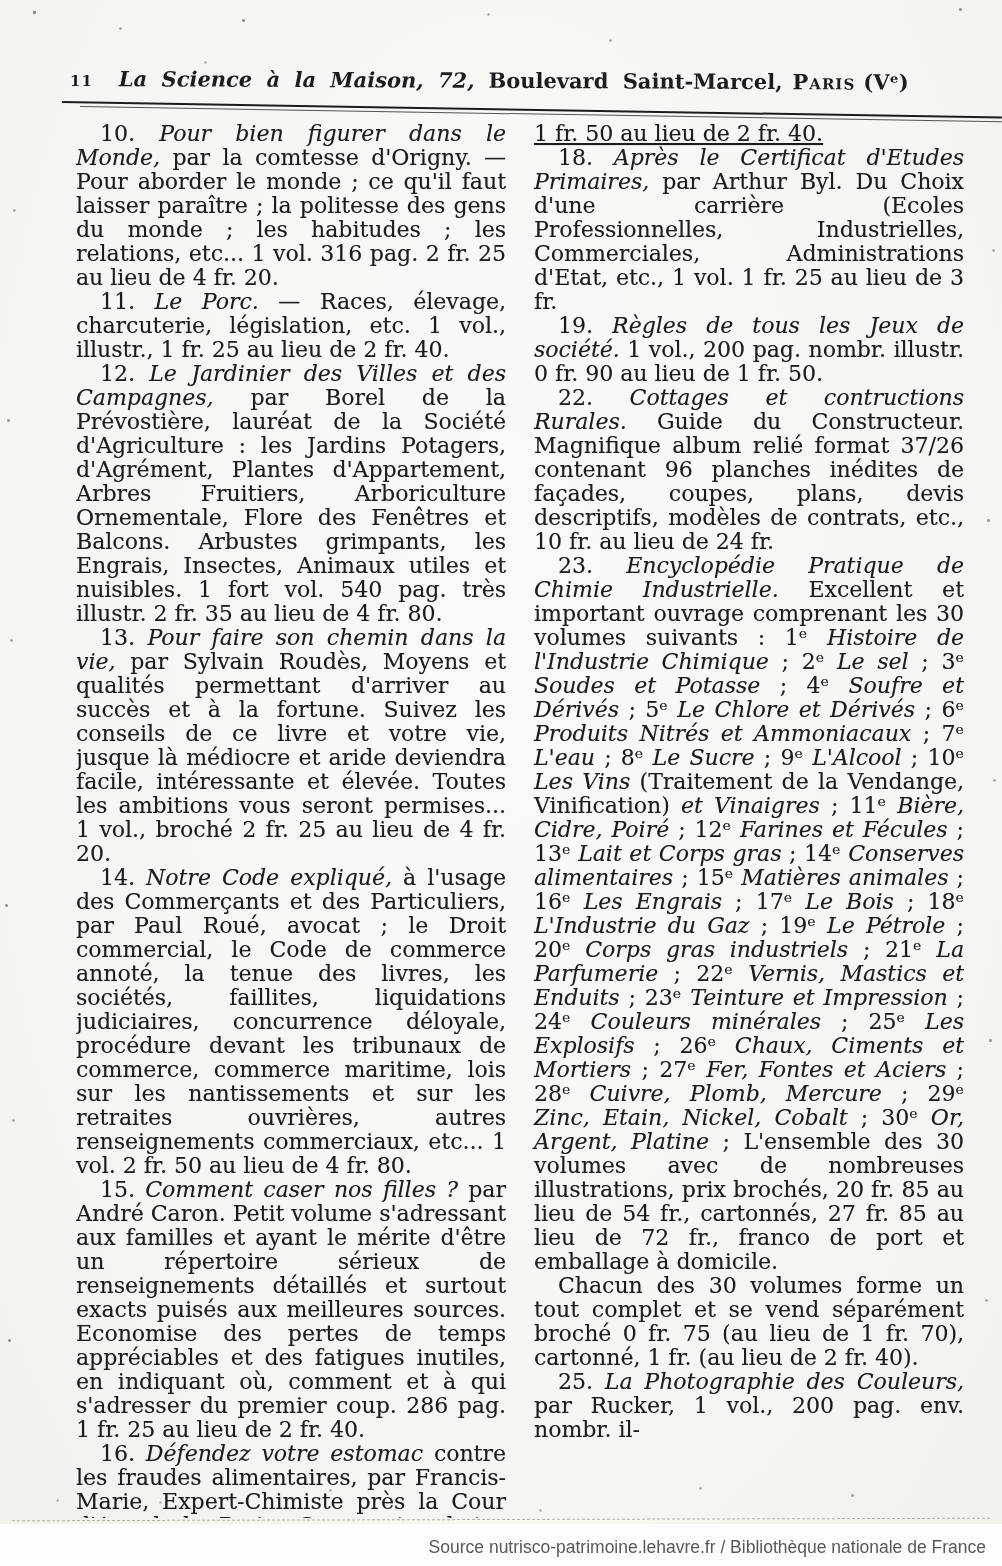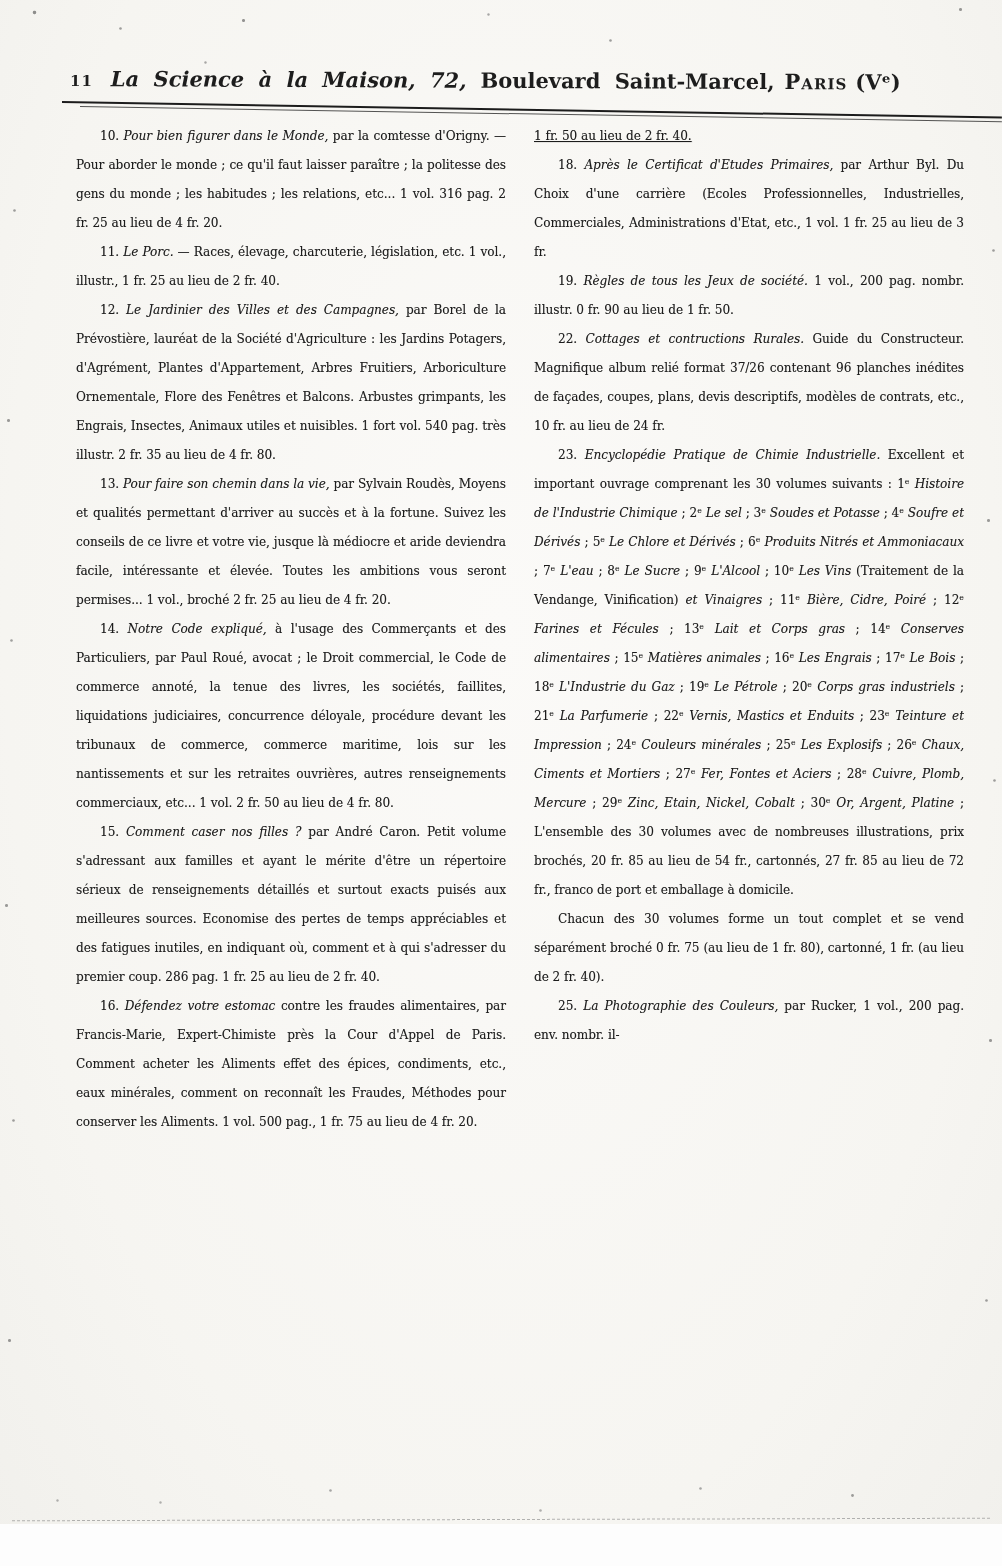--- a/index.html
+++ b/index.html
@@ -13,35 +13,35 @@
     background:#f8f7f4;
     background-image:radial-gradient(ellipse at 50% 40%, #fbfaf8 0%, #f6f5f1 70%, #f1f0ec 100%);
   }
   
   .header{
     position:absolute;top:68px;left:70px;width:915px;
     font-size:21px;font-weight:bold;color:#1d1d1d;
     white-space:nowrap;word-spacing:7px;
     transform:rotate(0.25deg);
   }
-  .pagenum{font-size:15px;font-weight:bold;margin-right:18px;letter-spacing:1px;}
+  .pagenum{font-size:15px;font-weight:bold;margin-right:26px;letter-spacing:1px;}
   .journal{font-style:italic;margin-right:14px;}
   .address{margin-right:10px;}
   .city{font-variant:small-caps;margin-right:8px;letter-spacing:1px;}
   .arr{}
   .rule{position:absolute;background:#1c1c1c;transform-origin:left center;}
   .rule1{top:101px;left:62px;width:940px;height:2px;transform:rotate(0.95deg);}
   .rule2{top:106px;left:80px;width:922px;height:1px;transform:rotate(0.95deg);opacity:.75;}
   
   .columns{
     position:absolute;top:122px;left:76px;width:888px;height:1396px;
     display:flex;gap:28px;overflow:hidden;
     color:#1c1c1c;
   }
-  .col{width:430px;font-size:12px;line-height:29px;text-align:justify;
+  .col{width:430px;font-size:22px;line-height:24px;text-align:justify;
     text-shadow:0.25px 0.25px 0 rgba(25,25,25,.38);}
   .par{margin:0;text-indent:24px;}
   .par.noindent{text-indent:0;text-decoration:underline;}
   .it{font-style:italic;}
   .rn{}
   
   .specks{position:absolute;top:0;left:0;width:1px;height:1px;border-radius:50%;opacity:.55;
     box-shadow:
       34px 12px 0 1.2px #3a3a3a, 120px 28px 0 .8px #555, 243px 20px 0 1px #444,
       488px 14px 0 .7px #666, 610px 40px 0 .8px #555, 960px 9px 0 1px #4a4a4a,
@@ -83,22 +83,23 @@
         <p class="par"><span class="rn">14. </span><span class="it">Notre Code expliqué,</span><span class="rn"> à l'usage des Commerçants et des Particuliers, par Paul Roué, avocat ; le Droit commercial, le Code de commerce annoté, la tenue des livres, les sociétés, faillites, liquidations judiciaires, concurrence déloyale, procédure devant les tribunaux de commerce, commerce maritime, lois sur les nantissements et sur les retraites ouvrières, autres renseignements commerciaux, etc... 1 vol. 2 fr. 50 au lieu de 4 fr. 80.</span></p>
         <p class="par"><span class="rn">15. </span><span class="it">Comment caser nos filles ?</span><span class="rn"> par André Caron. Petit volume s'adressant aux familles et ayant le mérite d'être un répertoire sérieux de renseignements détaillés et surtout exacts puisés aux meilleures sources. Economise des pertes de temps appréciables et des fatigues inutiles, en indiquant où, comment et à qui s'adresser du premier coup. 286 pag. 1 fr. 25 au lieu de 2 fr. 40.</span></p>
         <p class="par"><span class="rn">16. </span><span class="it">Défendez votre estomac</span><span class="rn"> contre les fraudes alimentaires, par Francis-Marie, Expert-Chimiste près la Cour d'Appel de Paris. Comment acheter les Aliments effet des épices, condiments, etc., eaux minérales, comment on reconnaît les Fraudes, Méthodes pour conserver les Aliments. 1 vol. 500 pag., 1 fr. 75 au lieu de 4 fr. 20.</span></p>
       </div>
     <div class="col">
         <p class="par noindent"><span class="rn">1 fr. 50 au lieu de 2 fr. 40.</span></p>
         <p class="par"><span class="rn">18. </span><span class="it">Après le Certificat d'Etudes Primaires,</span><span class="rn"> par Arthur Byl. Du Choix d'une carrière (Ecoles Professionnelles, Industrielles, Commerciales, Administrations d'Etat, etc., 1 vol. 1 fr. 25 au lieu de 3 fr.</span></p>
         <p class="par"><span class="rn">19. </span><span class="it">Règles de tous les Jeux de société.</span><span class="rn"> 1 vol., 200 pag. nombr. illustr. 0 fr. 90 au lieu de 1 fr. 50.</span></p>
         <p class="par"><span class="rn">22. </span><span class="it">Cottages et contructions Rurales.</span><span class="rn"> Guide du Constructeur. Magnifique album relié format 37/26 contenant 96 planches inédites de façades, coupes, plans, devis descriptifs, modèles de contrats, etc., 10 fr. au lieu de 24 fr.</span></p>
         <p class="par"><span class="rn">23. </span><span class="it">Encyclopédie Pratique de Chimie Industrielle.</span><span class="rn"> Excellent et important ouvrage comprenant les 30 volumes suivants : 1ᵉ </span><span class="it">Histoire de l'Industrie Chimique</span><span class="rn"> ; 2ᵉ </span><span class="it">Le sel</span><span class="rn"> ; 3ᵉ </span><span class="it">Soudes et Potasse</span><span class="rn"> ; 4ᵉ </span><span class="it">Soufre et Dérivés</span><span class="rn"> ; 5ᵉ </span><span class="it">Le Chlore et Dérivés</span><span class="rn"> ; 6ᵉ </span><span class="it">Produits Nitrés et Ammoniacaux</span><span class="rn"> ; 7ᵉ </span><span class="it">L'eau</span><span class="rn"> ; 8ᵉ </span><span class="it">Le Sucre</span><span class="rn"> ; 9ᵉ </span><span class="it">L'Alcool</span><span class="rn"> ; 10ᵉ </span><span class="it">Les Vins</span><span class="rn"> (Traitement de la Vendange, Vinification) </span><span class="it">et Vinaigres</span><span class="rn"> ; 11ᵉ </span><span class="it">Bière, Cidre, Poiré</span><span class="rn"> ; 12ᵉ </span><span class="it">Farines et Fécules</span><span class="rn"> ; 13ᵉ </span><span class="it">Lait et Corps gras</span><span class="rn"> ; 14ᵉ </span><span class="it">Conserves alimentaires</span><span class="rn"> ; 15ᵉ </span><span class="it">Matières animales</span><span class="rn"> ; 16ᵉ </span><span class="it">Les Engrais</span><span class="rn"> ; 17ᵉ </span><span class="it">Le Bois</span><span class="rn"> ; 18ᵉ </span><span class="it">L'Industrie du Gaz</span><span class="rn"> ; 19ᵉ </span><span class="it">Le Pétrole</span><span class="rn"> ; 20ᵉ </span><span class="it">Corps gras industriels</span><span class="rn"> ; 21ᵉ </span><span class="it">La Parfumerie</span><span class="rn"> ; 22ᵉ </span><span class="it">Vernis, Mastics et Enduits</span><span class="rn"> ; 23ᵉ </span><span class="it">Teinture et Impression</span><span class="rn"> ; 24ᵉ </span><span class="it">Couleurs minérales</span><span class="rn"> ; 25ᵉ </span><span class="it">Les Explosifs</span><span class="rn"> ; 26ᵉ </span><span class="it">Chaux, Ciments et Mortiers</span><span class="rn"> ; 27ᵉ </span><span class="it">Fer, Fontes et Aciers</span><span class="rn"> ; 28ᵉ </span><span class="it">Cuivre, Plomb, Mercure</span><span class="rn"> ; 29ᵉ </span><span class="it">Zinc, Etain, Nickel, Cobalt</span><span class="rn"> ; 30ᵉ </span><span class="it">Or, Argent, Platine</span><span class="rn"> ; L'ensemble des 30 volumes avec de nombreuses illustrations, prix brochés, 20 fr. 85 au lieu de 54 fr., cartonnés, 27 fr. 85 au lieu de 72 fr., franco de port et emballage à domicile.</span></p>
-        <p class="par"><span class="rn">Chacun des 30 volumes forme un tout complet et se vend séparément broché 0 fr. 75 (au lieu de 1 fr. 80), cartonné, 1 fr. (au lieu de 2 fr. 40).</span></p>
+        <p class="par"><span class="rn">Chacun des 30 volumes forme un tout complet et se vend séparément broché 0 fr. 75 (au lieu de 1 fr. 70), cartonné, 1 fr. (au lieu de 2 fr. 40).</span></p>
         <p class="par"><span class="rn">25. </span><span class="it">La Photographie des Couleurs,</span><span class="rn"> par Rucker, 1 vol., 200 pag. env. nombr. il-</span></p>
       </div>
   </div>
 
   <div class="specks"></div>
   <div class="bottom-edge"></div>
   <div class="footer-strip"></div>
+  <div class="footer">Source nutrisco-patrimoine.lehavre.fr / Bibliothèque nationale de France</div>
 
 </div>
 
 </body></html>

